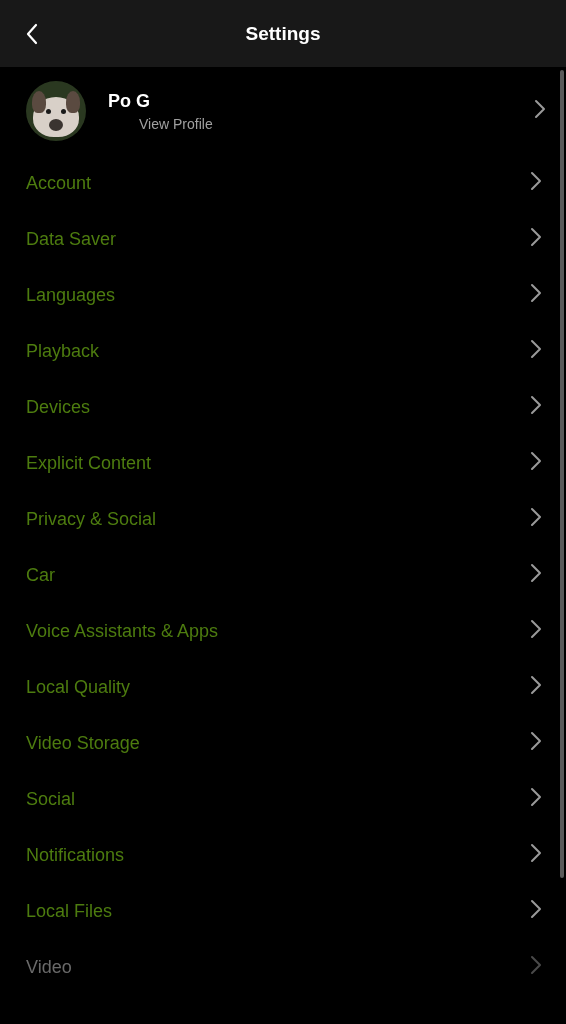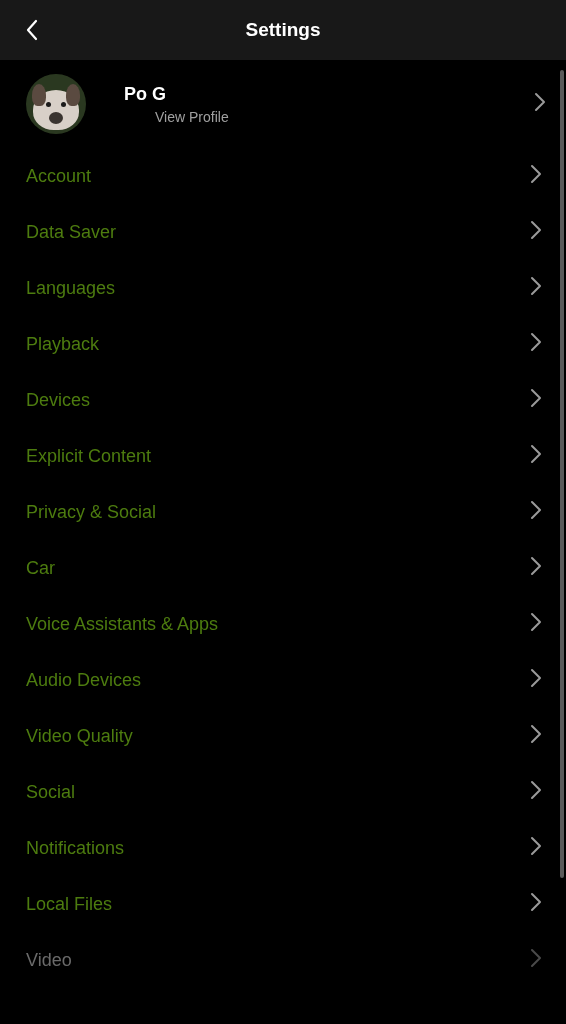--- a/index.html
+++ b/index.html
@@ -6,21 +6,21 @@
     html, body {
       width: 566px;
       height: 1024px;
       background: #000;
       font-family: -apple-system, BlinkMacSystemFont, "Segoe UI", Helvetica, Arial, sans-serif;
       color: #fff;
       overflow: hidden;
       position: relative;
     }
     .header {
-      height: 60px;
+      height: 67px;
       background: #181818;
       display: flex;
       align-items: center;
       justify-content: center;
       position: relative;
     }
     .back-btn {
       position: absolute;
       left: 20px;
       top: 50%;
@@ -39,21 +39,20 @@
     }
     .content {
       background: #000;
       padding: 0;
     }
     .profile-row {
       display: flex;
       align-items: center;
       padding: 14px 20px 14px 26px;
       cursor: pointer;
-      gap: 16px;
     }
     .avatar {
       width: 60px;
       height: 60px;
       border-radius: 50%;
       background: #2a3820;
       position: relative;
       overflow: hidden;
       flex-shrink: 0;
     }
@@ -258,30 +257,30 @@
   <div class="item">
     <div class="item-label">Voice Assistants &amp; Apps</div>
     <div class="chevron">
       <svg width="12" height="20" viewBox="0 0 12 20" fill="none">
           <path d="M2 2 L10 10 L2 18" stroke="currentColor" stroke-width="2" stroke-linecap="round" stroke-linejoin="round"></path>
         </svg>
     </div>
   </div>
 
   <div class="item">
-    <div class="item-label">Audio Devices</div>
-    <div class="chevron">
-      <svg width="12" height="20" viewBox="0 0 12 20" fill="none">
-          <path d="M2 2 L10 10 L2 18" stroke="currentColor" stroke-width="2" stroke-linecap="round" stroke-linejoin="round"></path>
-        </svg>
-    </div>
-  </div>
-
-  <div class="item">
-    <div class="item-label">Video Quality</div>
+    <div class="item-label">Local Quality</div>
+    <div class="chevron">
+      <svg width="12" height="20" viewBox="0 0 12 20" fill="none">
+          <path d="M2 2 L10 10 L2 18" stroke="currentColor" stroke-width="2" stroke-linecap="round" stroke-linejoin="round"></path>
+        </svg>
+    </div>
+  </div>
+
+  <div class="item">
+    <div class="item-label">Video Storage</div>
     <div class="chevron">
       <svg width="12" height="20" viewBox="0 0 12 20" fill="none">
           <path d="M2 2 L10 10 L2 18" stroke="currentColor" stroke-width="2" stroke-linecap="round" stroke-linejoin="round"></path>
         </svg>
     </div>
   </div>
 
   <div class="item">
     <div class="item-label">Social</div>
     <div class="chevron">

